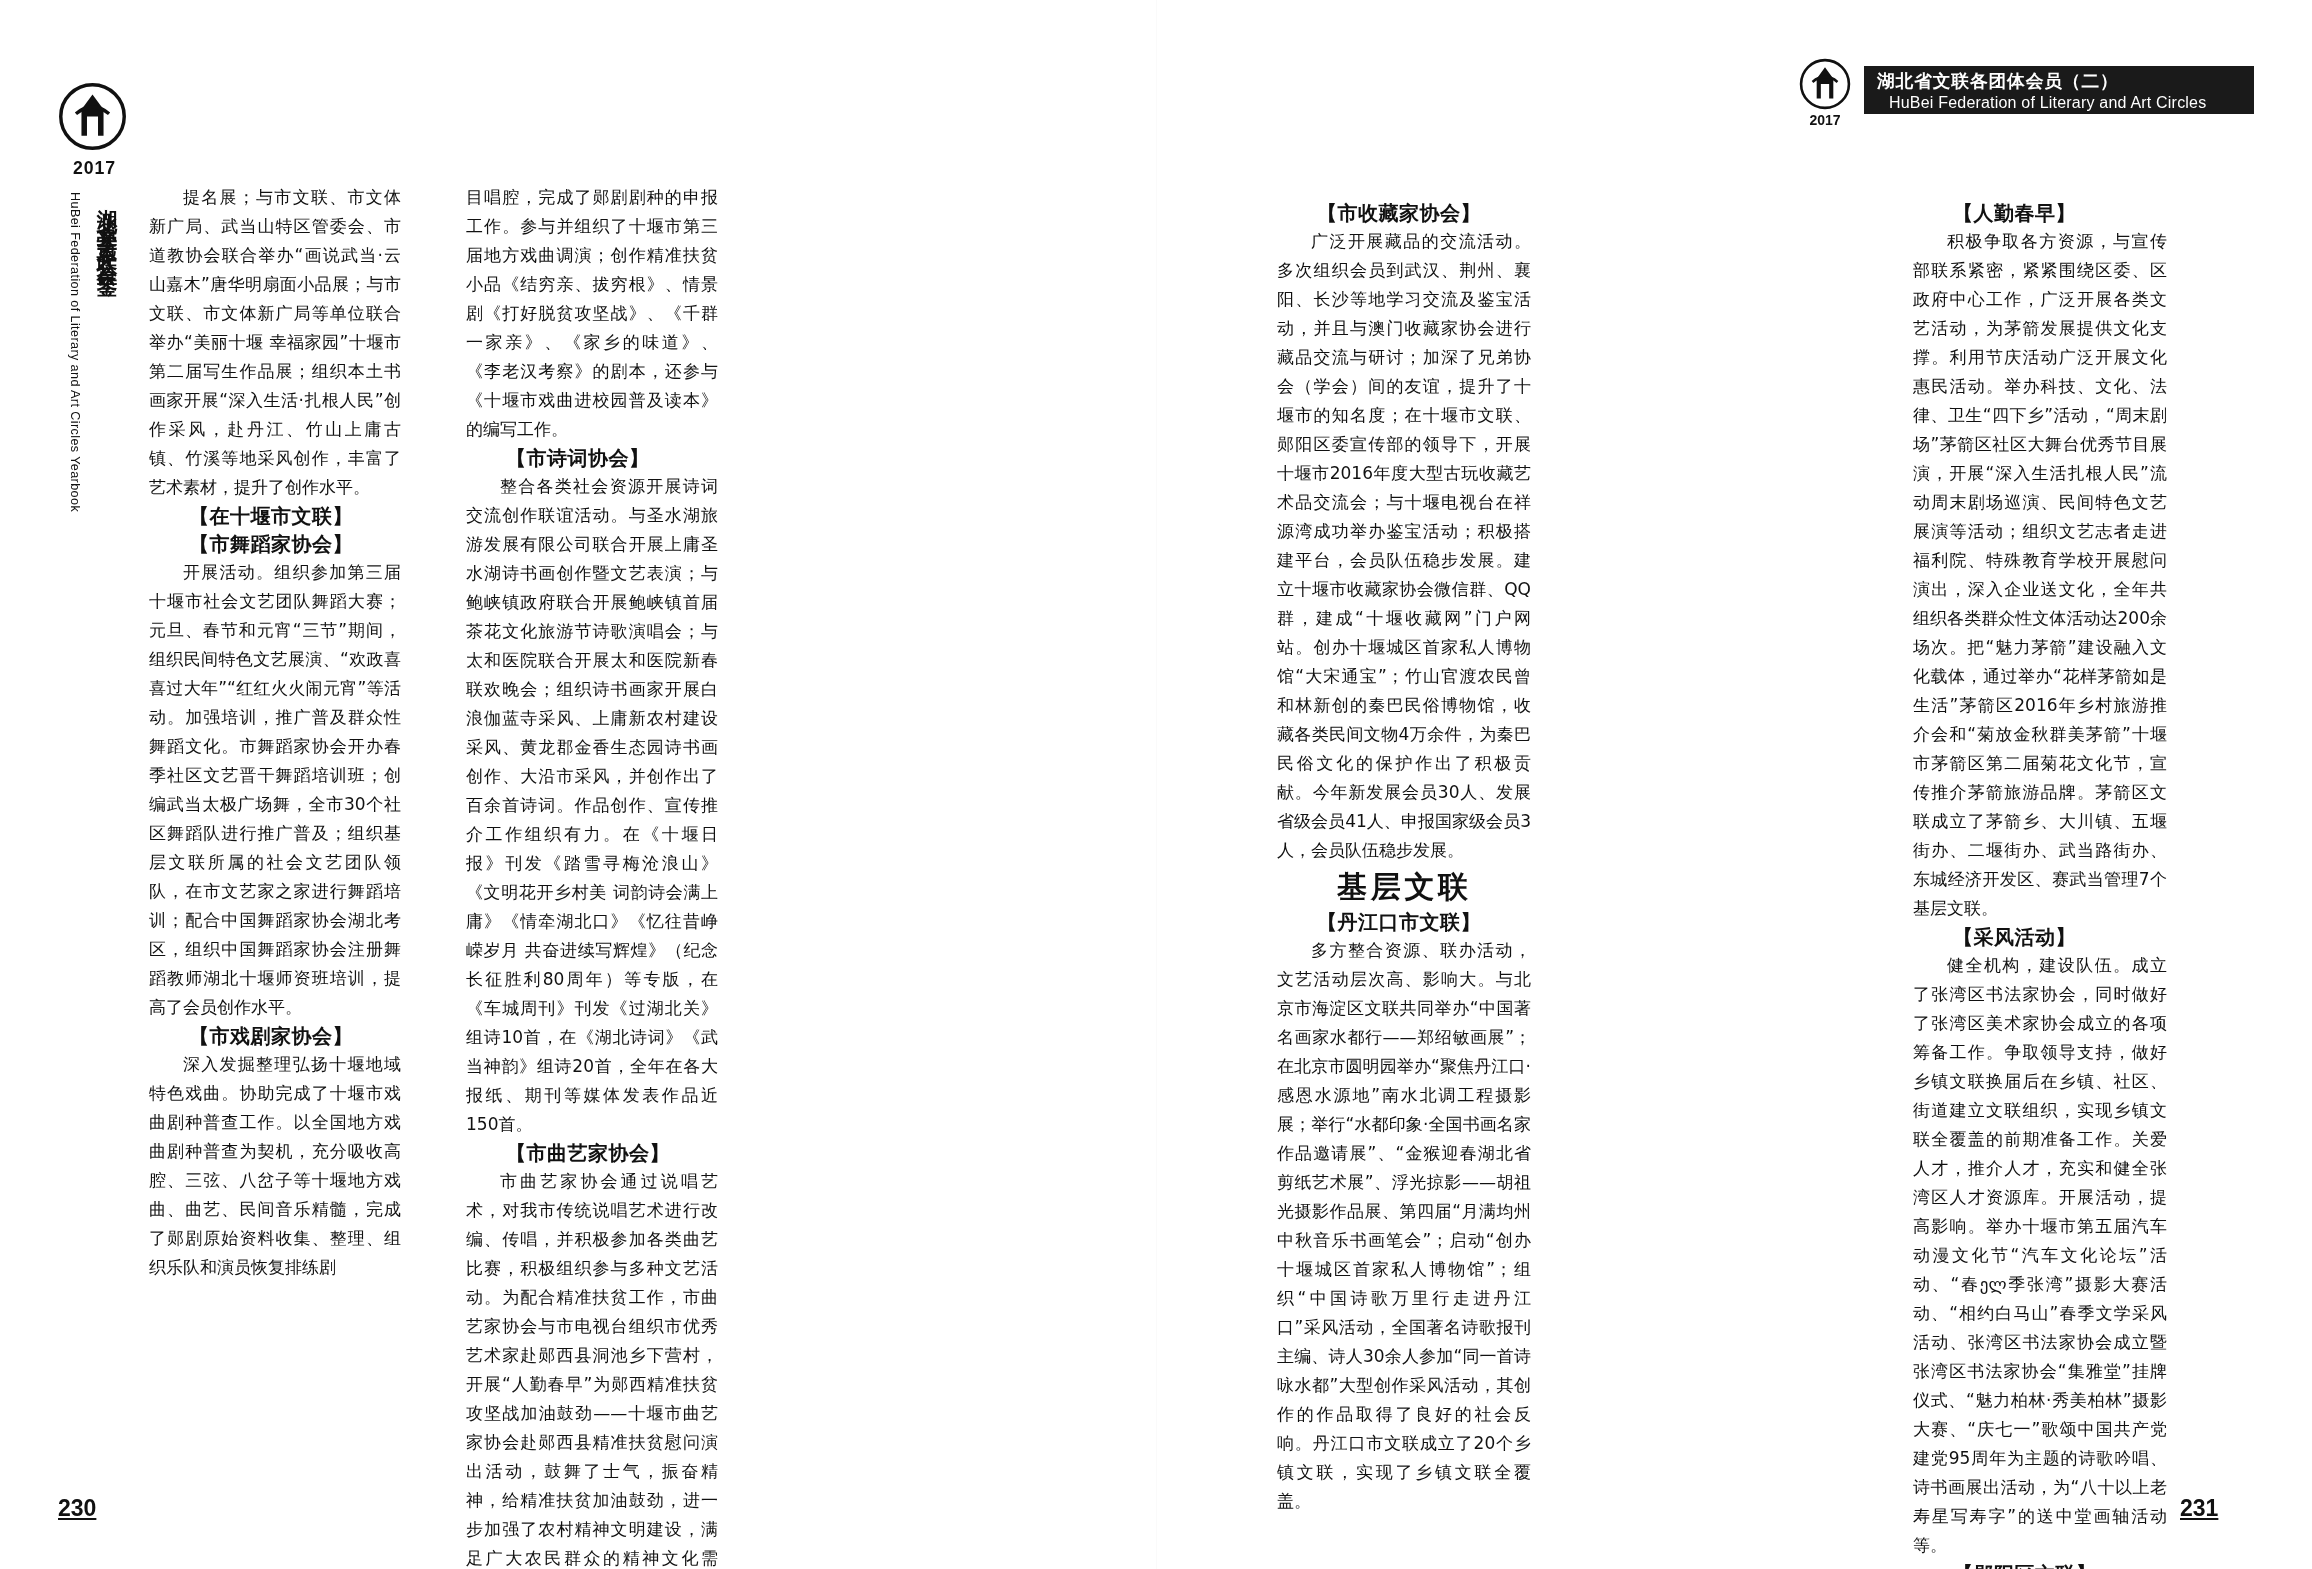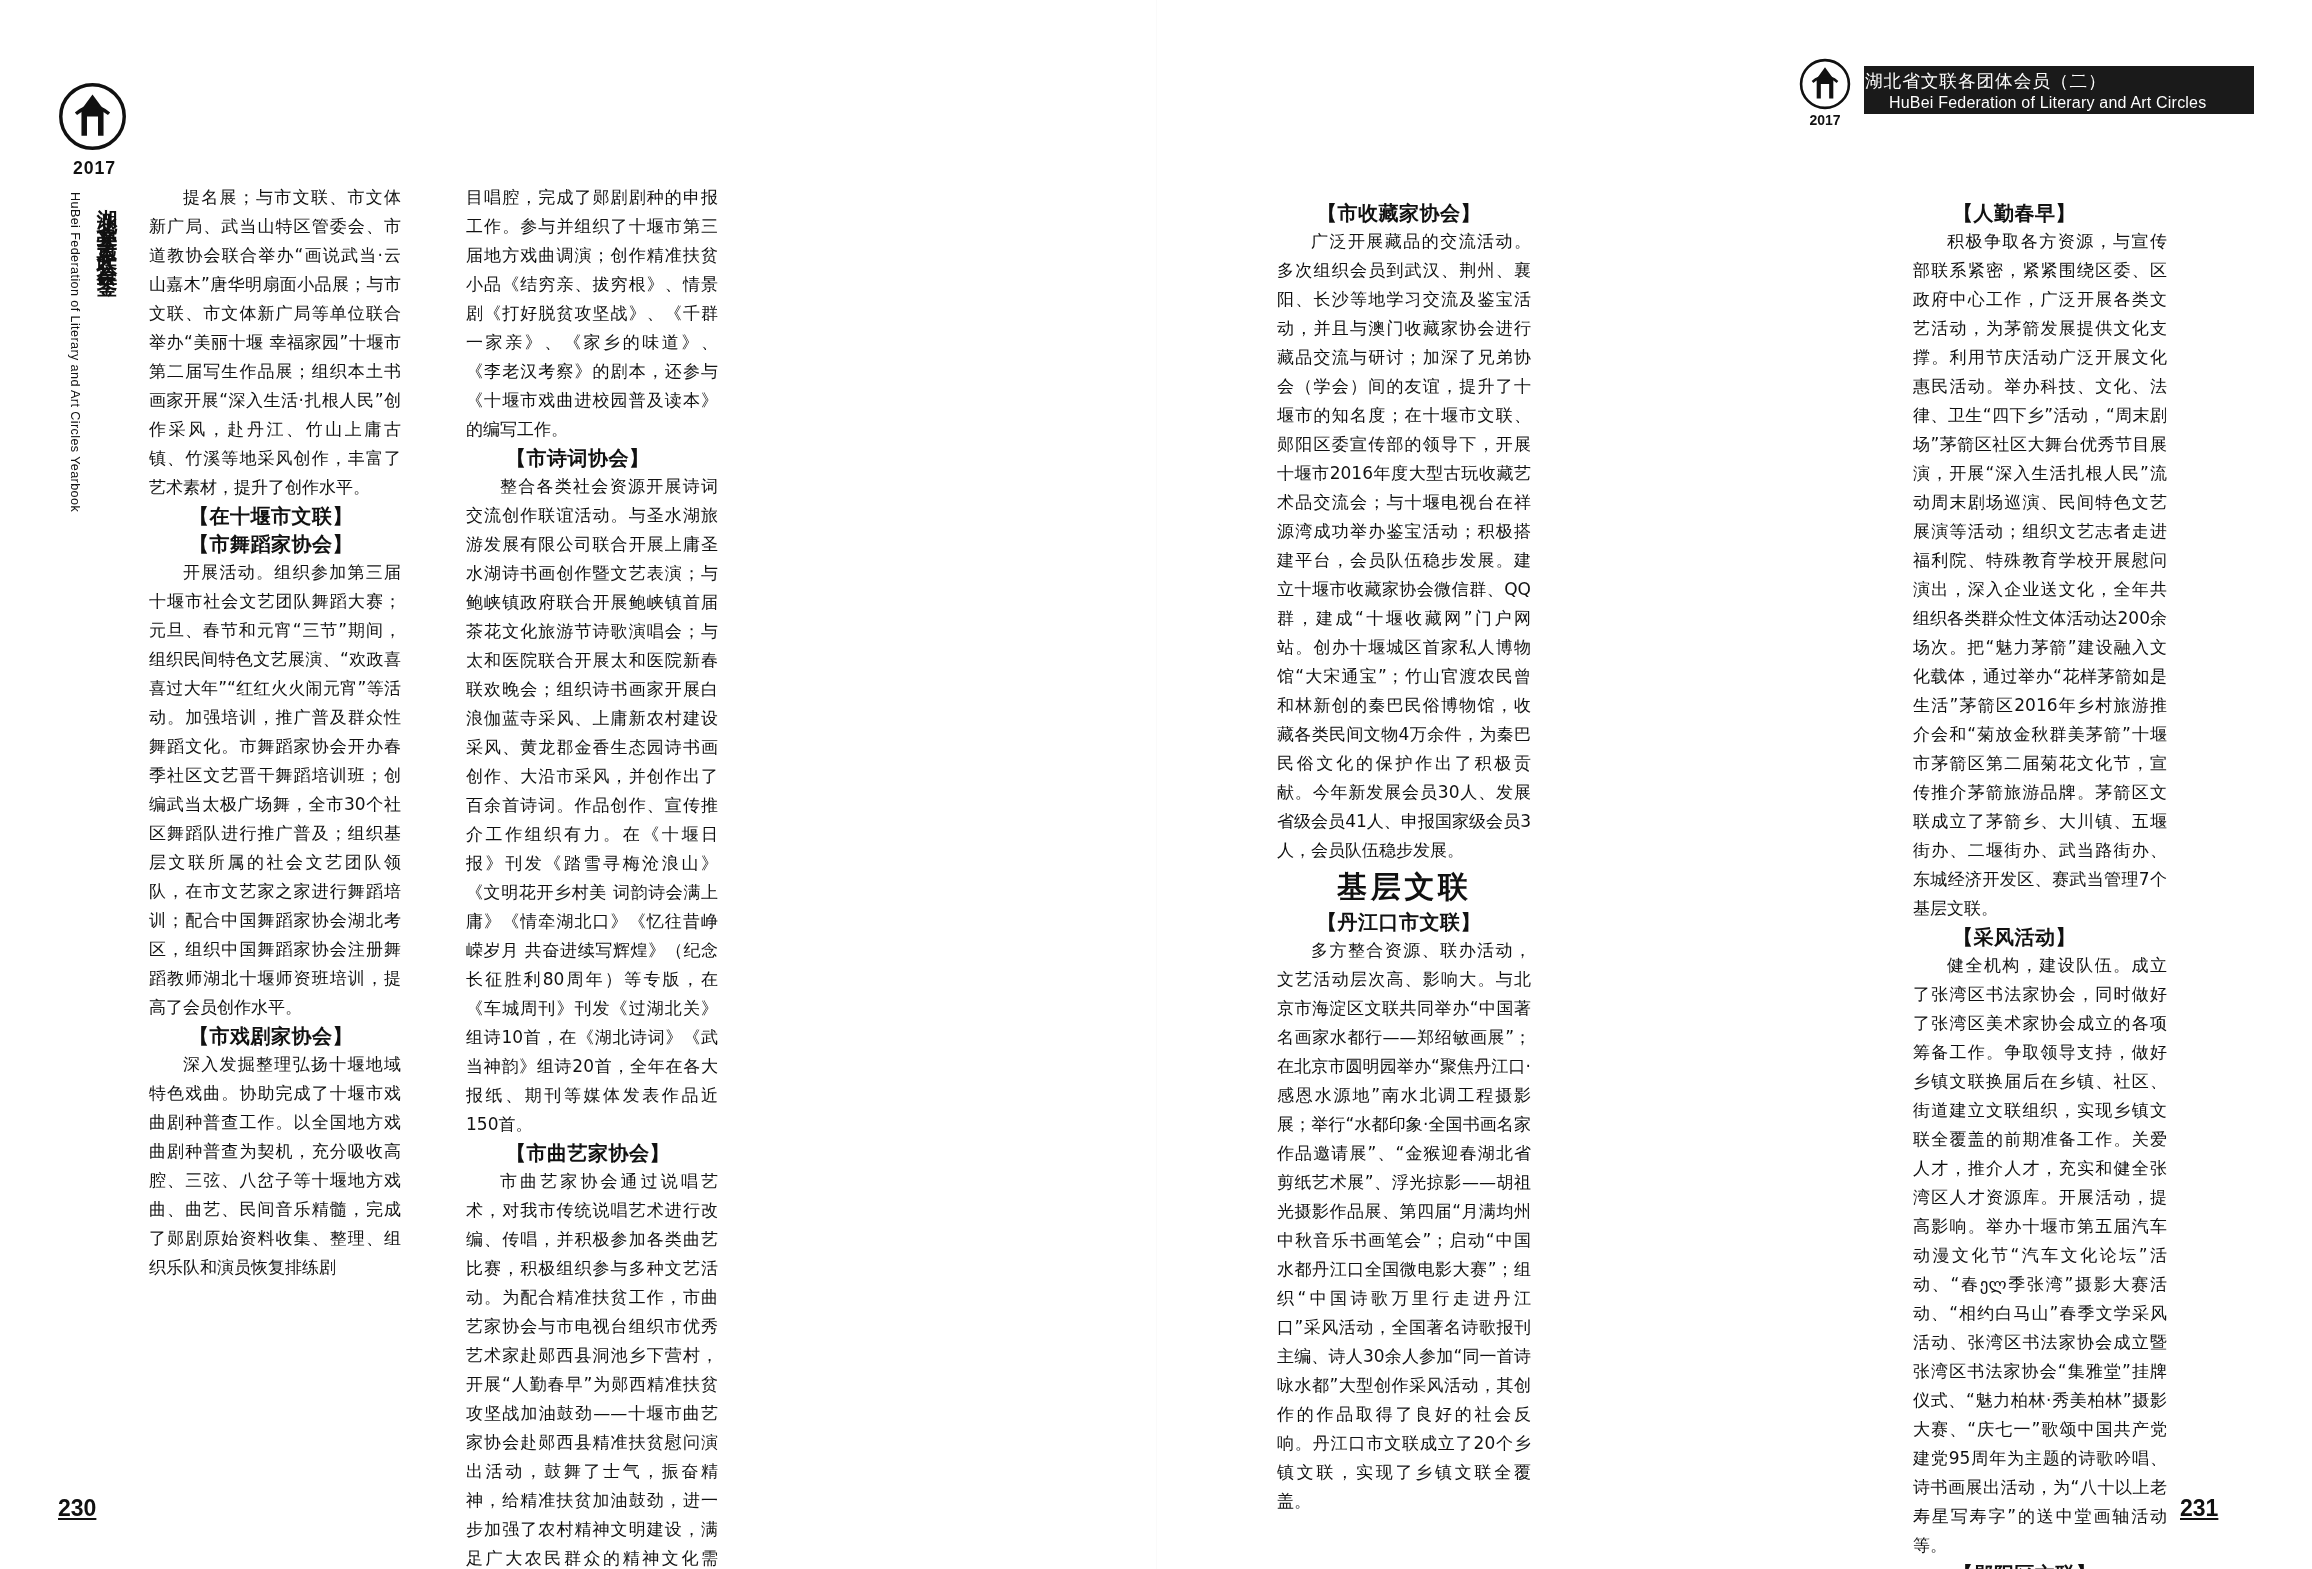--- a/index.html
+++ b/index.html
@@ -121,24 +121,24 @@
     left: 65px;
     top: 7.5px;
     width: 390px;
     height: 48px;
     background: #1a1a1a;
     color: #fff;
     padding: 0;
   }
   .rhead-cn {
     position: absolute;
-    left: 1px;
+    left: 13px;
     top: 3.7px;
     font-size: 17.7px;
-    font-weight: normal;
+    font-weight: bold;
     letter-spacing: 0.9px;
   }
   .rhead-en {
     position: absolute;
     left: 25px;
     top: 28px;
     font-size: 16px;
     letter-spacing: 0.2px;
     font-family: "Liberation Sans", sans-serif;
   }
@@ -242,21 +242,21 @@
     <p>市曲艺家协会通过说唱艺术，对我市传统说唱艺术进行改编、传唱，并积极参加各类曲艺比赛，积极组织参与多种文艺活动。为配合精准扶贫工作，市曲艺家协会与市电视台组织市优秀艺术家赴郧西县洞池乡下营村，开展“人勤春早”为郧西精准扶贫攻坚战加油鼓劲——十堰市曲艺家协会赴郧西县精准扶贫慰问演出活动，鼓舞了士气，振奋精神，给精准扶贫加油鼓劲，进一步加强了农村精神文明建设，满足广大农民群众的精神文化需求。</p>
   </div>
 
   <div class="col" id="col3">
     <p class="sec-head first">【市收藏家协会】</p>
     <p>广泛开展藏品的交流活动。多次组织会员到武汉、荆州、襄阳、长沙等地学习交流及鉴宝活动，并且与澳门收藏家协会进行藏品交流与研讨；加深了兄弟协会（学会）间的友谊，提升了十堰市的知名度；在十堰市文联、郧阳区委宣传部的领导下，开展十堰市2016年度大型古玩收藏艺术品交流会；与十堰电视台在祥源湾成功举办鉴宝活动；积极搭建平台，会员队伍稳步发展。建立十堰市收藏家协会微信群、QQ群，建成“十堰收藏网”门户网站。创办十堰城区首家私人博物馆“大宋通宝”；竹山官渡农民曾和林新创的秦巴民俗博物馆，收藏各类民间文物4万余件，为秦巴民俗文化的保护作出了积极贡献。今年新发展会员30人、发展省级会员41人、申报国家级会员3人，会员队伍稳步发展。</p>
 
     <p class="big-head">基层文联</p>
 
     <p class="sec-head">【丹江口市文联】</p>
-    <p>多方整合资源、联办活动，文艺活动层次高、影响大。与北京市海淀区文联共同举办“中国著名画家水都行——郑绍敏画展”；在北京市圆明园举办“聚焦丹江口·感恩水源地”南水北调工程摄影展；举行“水都印象·全国书画名家作品邀请展”、“金猴迎春湖北省剪纸艺术展”、浮光掠影——胡祖光摄影作品展、第四届“月满均州中秋音乐书画笔会”；启动“中国水都丹江口全国微电影大赛”；组织“中国诗歌万里行走进丹江口”采风活动，全国著名诗歌报刊主编、诗人30余人参加“同一首诗咏水都”大型创作采风活动，其创作的作品取得了良好的社会反响。丹江口市文联成立了20个乡镇文联，实现了乡镇文联全覆盖。</p>
+    <p>多方整合资源、联办活动，文艺活动层次高、影响大。与北京市海淀区文联共同举办“中国著名画家水都行——郑绍敏画展”；在北京市圆明园举办“聚焦丹江口·感恩水源地”南水北调工程摄影展；举行“水都印象·全国书画名家作品邀请展”、“金猴迎春湖北省剪纸艺术展”、浮光掠影——胡祖光摄影作品展、第四届“月满均州中秋音乐书画笔会”；启动“创办十堰城区首家私人博物馆”；组织“中国诗歌万里行走进丹江口”采风活动，全国著名诗歌报刊主编、诗人30余人参加“同一首诗咏水都”大型创作采风活动，其创作的作品取得了良好的社会反响。丹江口市文联成立了20个乡镇文联，实现了乡镇文联全覆盖。</p>
   </div>
 
   <div class="col" id="col5">
     <p class="sec-head first">【人勤春早】</p>
     <p>积极争取各方资源，与宣传部联系紧密，紧紧围绕区委、区政府中心工作，广泛开展各类文艺活动，为茅箭发展提供文化支撑。利用节庆活动广泛开展文化惠民活动。举办科技、文化、法律、卫生“四下乡”活动，“周末剧场”茅箭区社区大舞台优秀节目展演，开展“深入生活扎根人民”流动周末剧场巡演、民间特色文艺展演等活动；组织文艺志者走进福利院、特殊教育学校开展慰问演出，深入企业送文化，全年共组织各类群众性文体活动达200余场次。把“魅力茅箭”建设融入文化载体，通过举办“花样茅箭如是生活”茅箭区2016年乡村旅游推介会和“菊放金秋群美茅箭”十堰市茅箭区第二届菊花文化节，宣传推介茅箭旅游品牌。茅箭区文联成立了茅箭乡、大川镇、五堰街办、二堰街办、武当路街办、东城经济开发区、赛武当管理7个基层文联。</p>
 
     <p class="sec-head">【采风活动】</p>
     <p>健全机构，建设队伍。成立了张湾区书法家协会，同时做好了张湾区美术家协会成立的各项筹备工作。争取领导支持，做好乡镇文联换届后在乡镇、社区、街道建立文联组织，实现乡镇文联全覆盖的前期准备工作。关爱人才，推介人才，充实和健全张湾区人才资源库。开展活动，提高影响。举办十堰市第五届汽车动漫文化节“汽车文化论坛”活动、“春ელ季张湾”摄影大赛活动、“相约白马山”春季文学采风活动、张湾区书法家协会成立暨张湾区书法家协会“集雅堂”挂牌仪式、“魅力柏林·秀美柏林”摄影大赛、“庆七一”歌颂中国共产党建党95周年为主题的诗歌吟唱、诗书画展出活动，为“八十以上老寿星写寿字”的送中堂画轴活动等。</p>
 
     <p class="sec-head">【郧阳区文联】</p>

